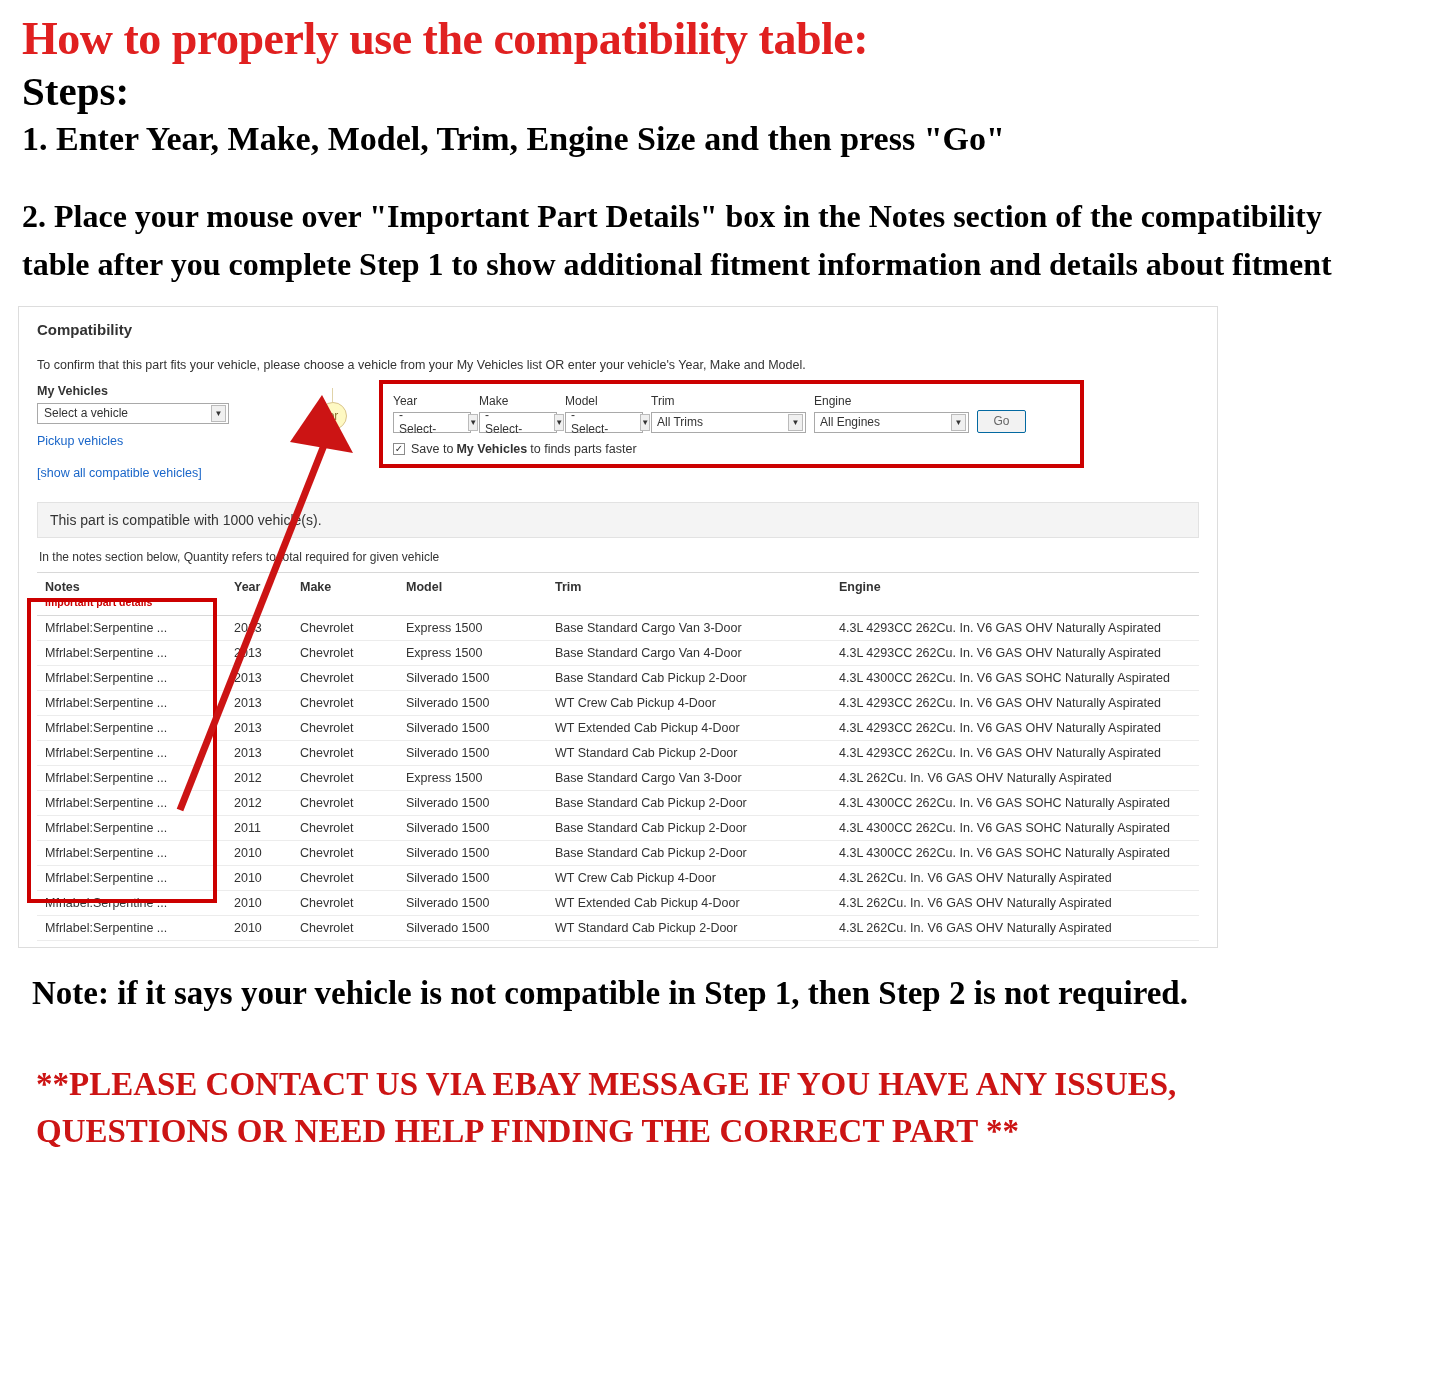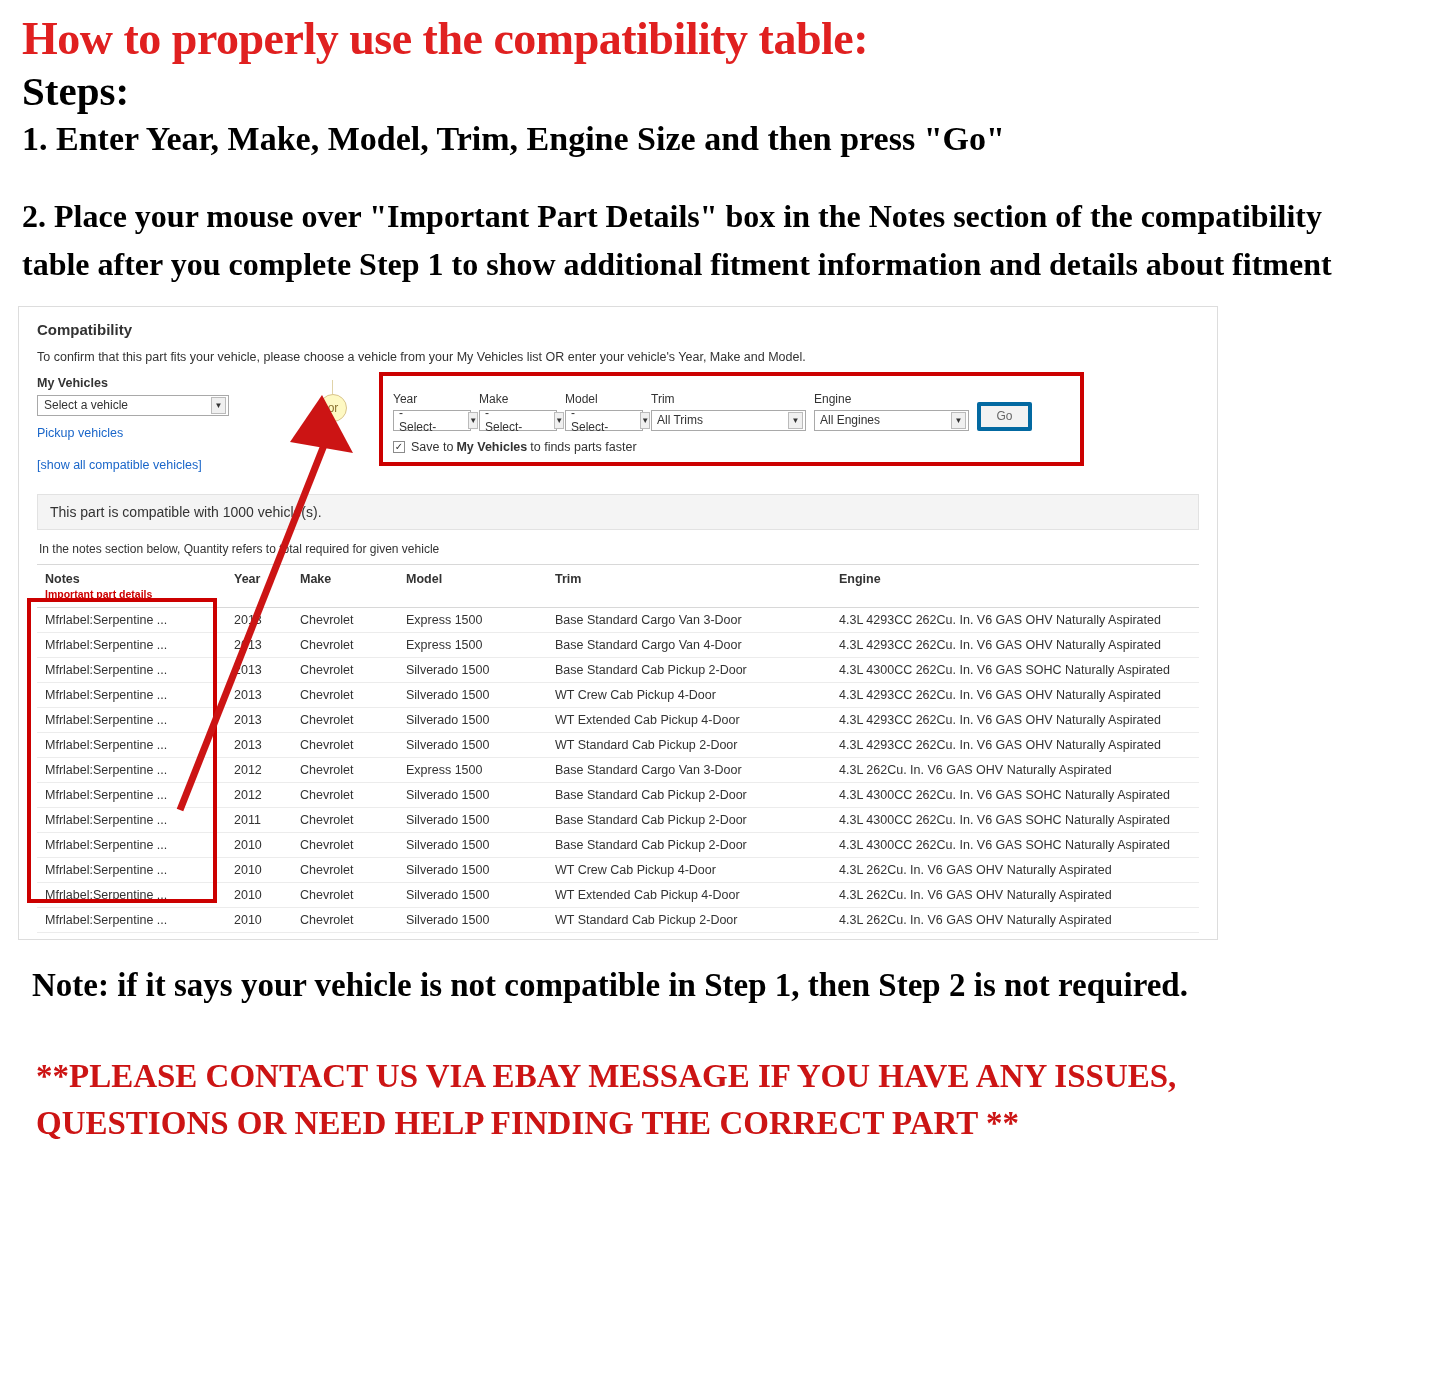--- a/index.html
+++ b/index.html
@@ -70,21 +70,21 @@
     width: 1200px;
     box-sizing: border-box;
     padding: 14px 18px 6px 18px;
     font-size: 13px;
     color: #333333;
   }
   .widget-title {
     font-size: 15px;
     font-weight: bold;
     color: #333333;
-    margin: 0 0 12px 0;
+    margin: 0 0 20px 0;
   }
   .widget-sub {
     font-size: 12.5px;
     color: #333333;
     margin: 0 0 12px 0;
   }
   .picker-row {
     display: flex;
     align-items: flex-start;
   }
@@ -196,21 +196,21 @@
   }
   .w-year   { width: 78px; }
   .w-make   { width: 78px; }
   .w-model  { width: 78px; }
   .w-trim   { width: 155px; }
   .w-engine { width: 155px; }
   .go-btn {
     width: 47px;
     height: 21px;
     background: #f2f2f2;
-    border: 4px solid #0369a1;
+    border: 1px solid #0369a1;
     border-radius: 2px;
     font-size: 12px;
     color: #666666;
     display: flex;
     align-items: center;
     justify-content: center;
   }
   .save-row {
     display: flex;
     align-items: center;

